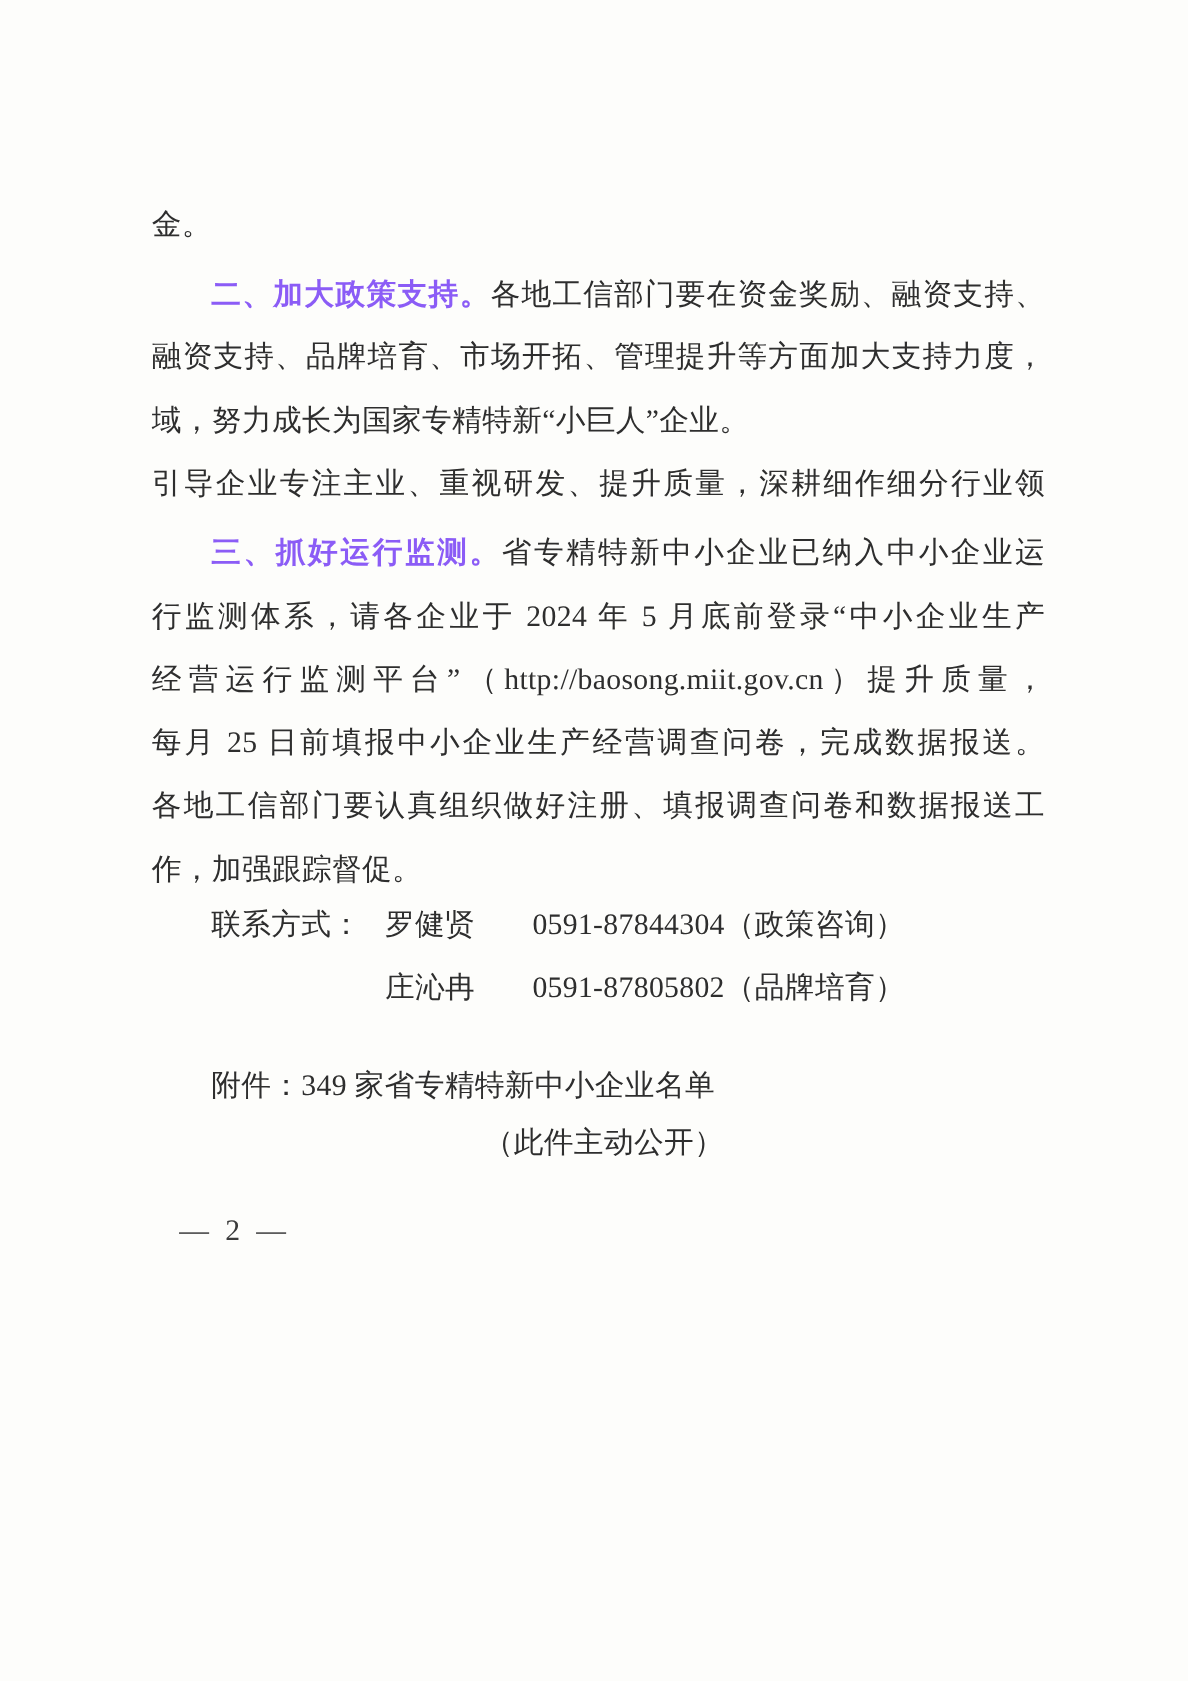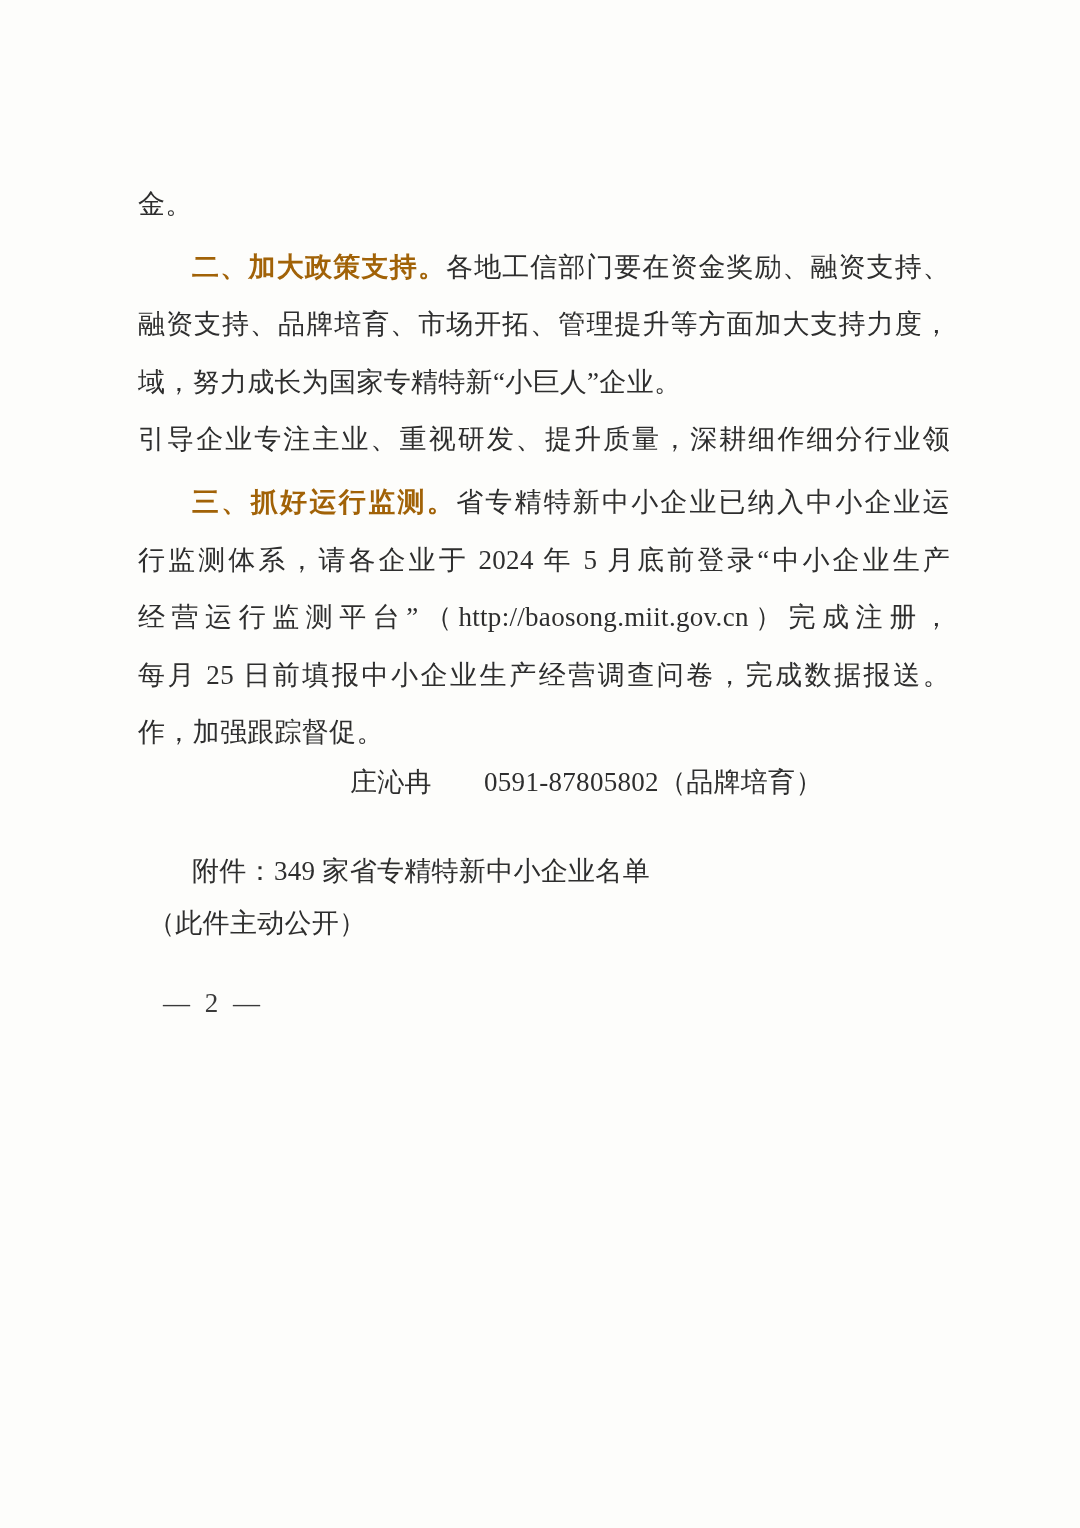--- a/index.html
+++ b/index.html
@@ -30,37 +30,37 @@
   
   .just {
     text-align: justify;
     text-align-last: justify;
   }
   .indent { text-indent: 2em; }
   .para { margin-top: 5px; }
   .sec-heading {
     font-family: "Liberation Sans", "DejaVu Sans", sans-serif;
     font-weight: 700;
-    color: #a16207;
+    color: #8b5cf6;
     letter-spacing: 0.5px;
   }
   .contact { margin-top: -8px; }
   .contact-row { display: flex; padding-left: 54px; }
   .contact-label { width: 158px; flex: 0 0 158px; }
   .contact-name  { width: 134px; flex: 0 0 134px; }
   .contact-detail { flex: 1 1 auto; }
   .attachment { margin-top: 31px; text-indent: 2em; }
   .closing {
     margin-top: 160px;
     margin-left: auto;
     margin-right: 20px;
     width: 420px;
     text-align: center;
   }
-  .disclosure { margin-top: -5px; margin-left: 10px; }
+  .disclosure { margin-top: -5px; margin-left: 10px; text-align: center; }
   .pageno { margin-top: 22px; margin-left: 25px; letter-spacing: 4px; color: #3a3a3a; }
 </style>
 </head>
 <body>
 
 <div class="sheet">
   <div class="textblock">
 
     <div class="line">金。</div>
 
@@ -71,26 +71,32 @@
       <div class="line just">融资支持、品牌培育、市场开拓、管理提升等方面加大支持力度，</div>
       <div class="line">域，努力成长为国家专精特新“小巨人”企业。</div>
       <div class="line just">引导企业专注主业、重视研发、提升质量，深耕细作细分行业领</div>
     </div>
 
     <div class="para">
       <div class="line just indent">
         <span class="sec-heading">三、抓好运行监测。</span><span>省专精特新中小企业已纳入中小企业运</span>
       </div>
       <div class="line just">行监测体系，请各企业于 2024 年 5 月底前登录“中小企业生产</div>
-      <div class="line just">经营运行监测平台”（http://baosong.miit.gov.cn）完成注册，</div>
+      <div class="line just">经营运行监测平台”（http://baosong.miit.gov.cn）提升质量，</div>
       <div class="line just">每月 25 日前填报中小企业生产经营调查问卷，完成数据报送。</div>
+      <div class="line just">各地工信部门要认真组织做好注册、填报调查问卷和数据报送工</div>
       <div class="line">作，加强跟踪督促。</div>
     </div>
 
     <div class="contact">
+      <div class="contact-row">
+        <span class="contact-label">联系方式：</span>
+        <span class="contact-name">罗健贤</span>
+        <span class="contact-detail"><span>0591-87844304</span><span>（政策咨询）</span></span>
+      </div>
       <div class="contact-row">
         <span class="contact-label"></span>
         <span class="contact-name">庄沁冉</span>
         <span class="contact-detail"><span>0591-87805802</span><span>（品牌培育）</span></span>
       </div>
     </div>
 
     <div class="attachment">
       <span>附件：</span><span>349 家省专精特新中小企业名单</span>
     </div>

